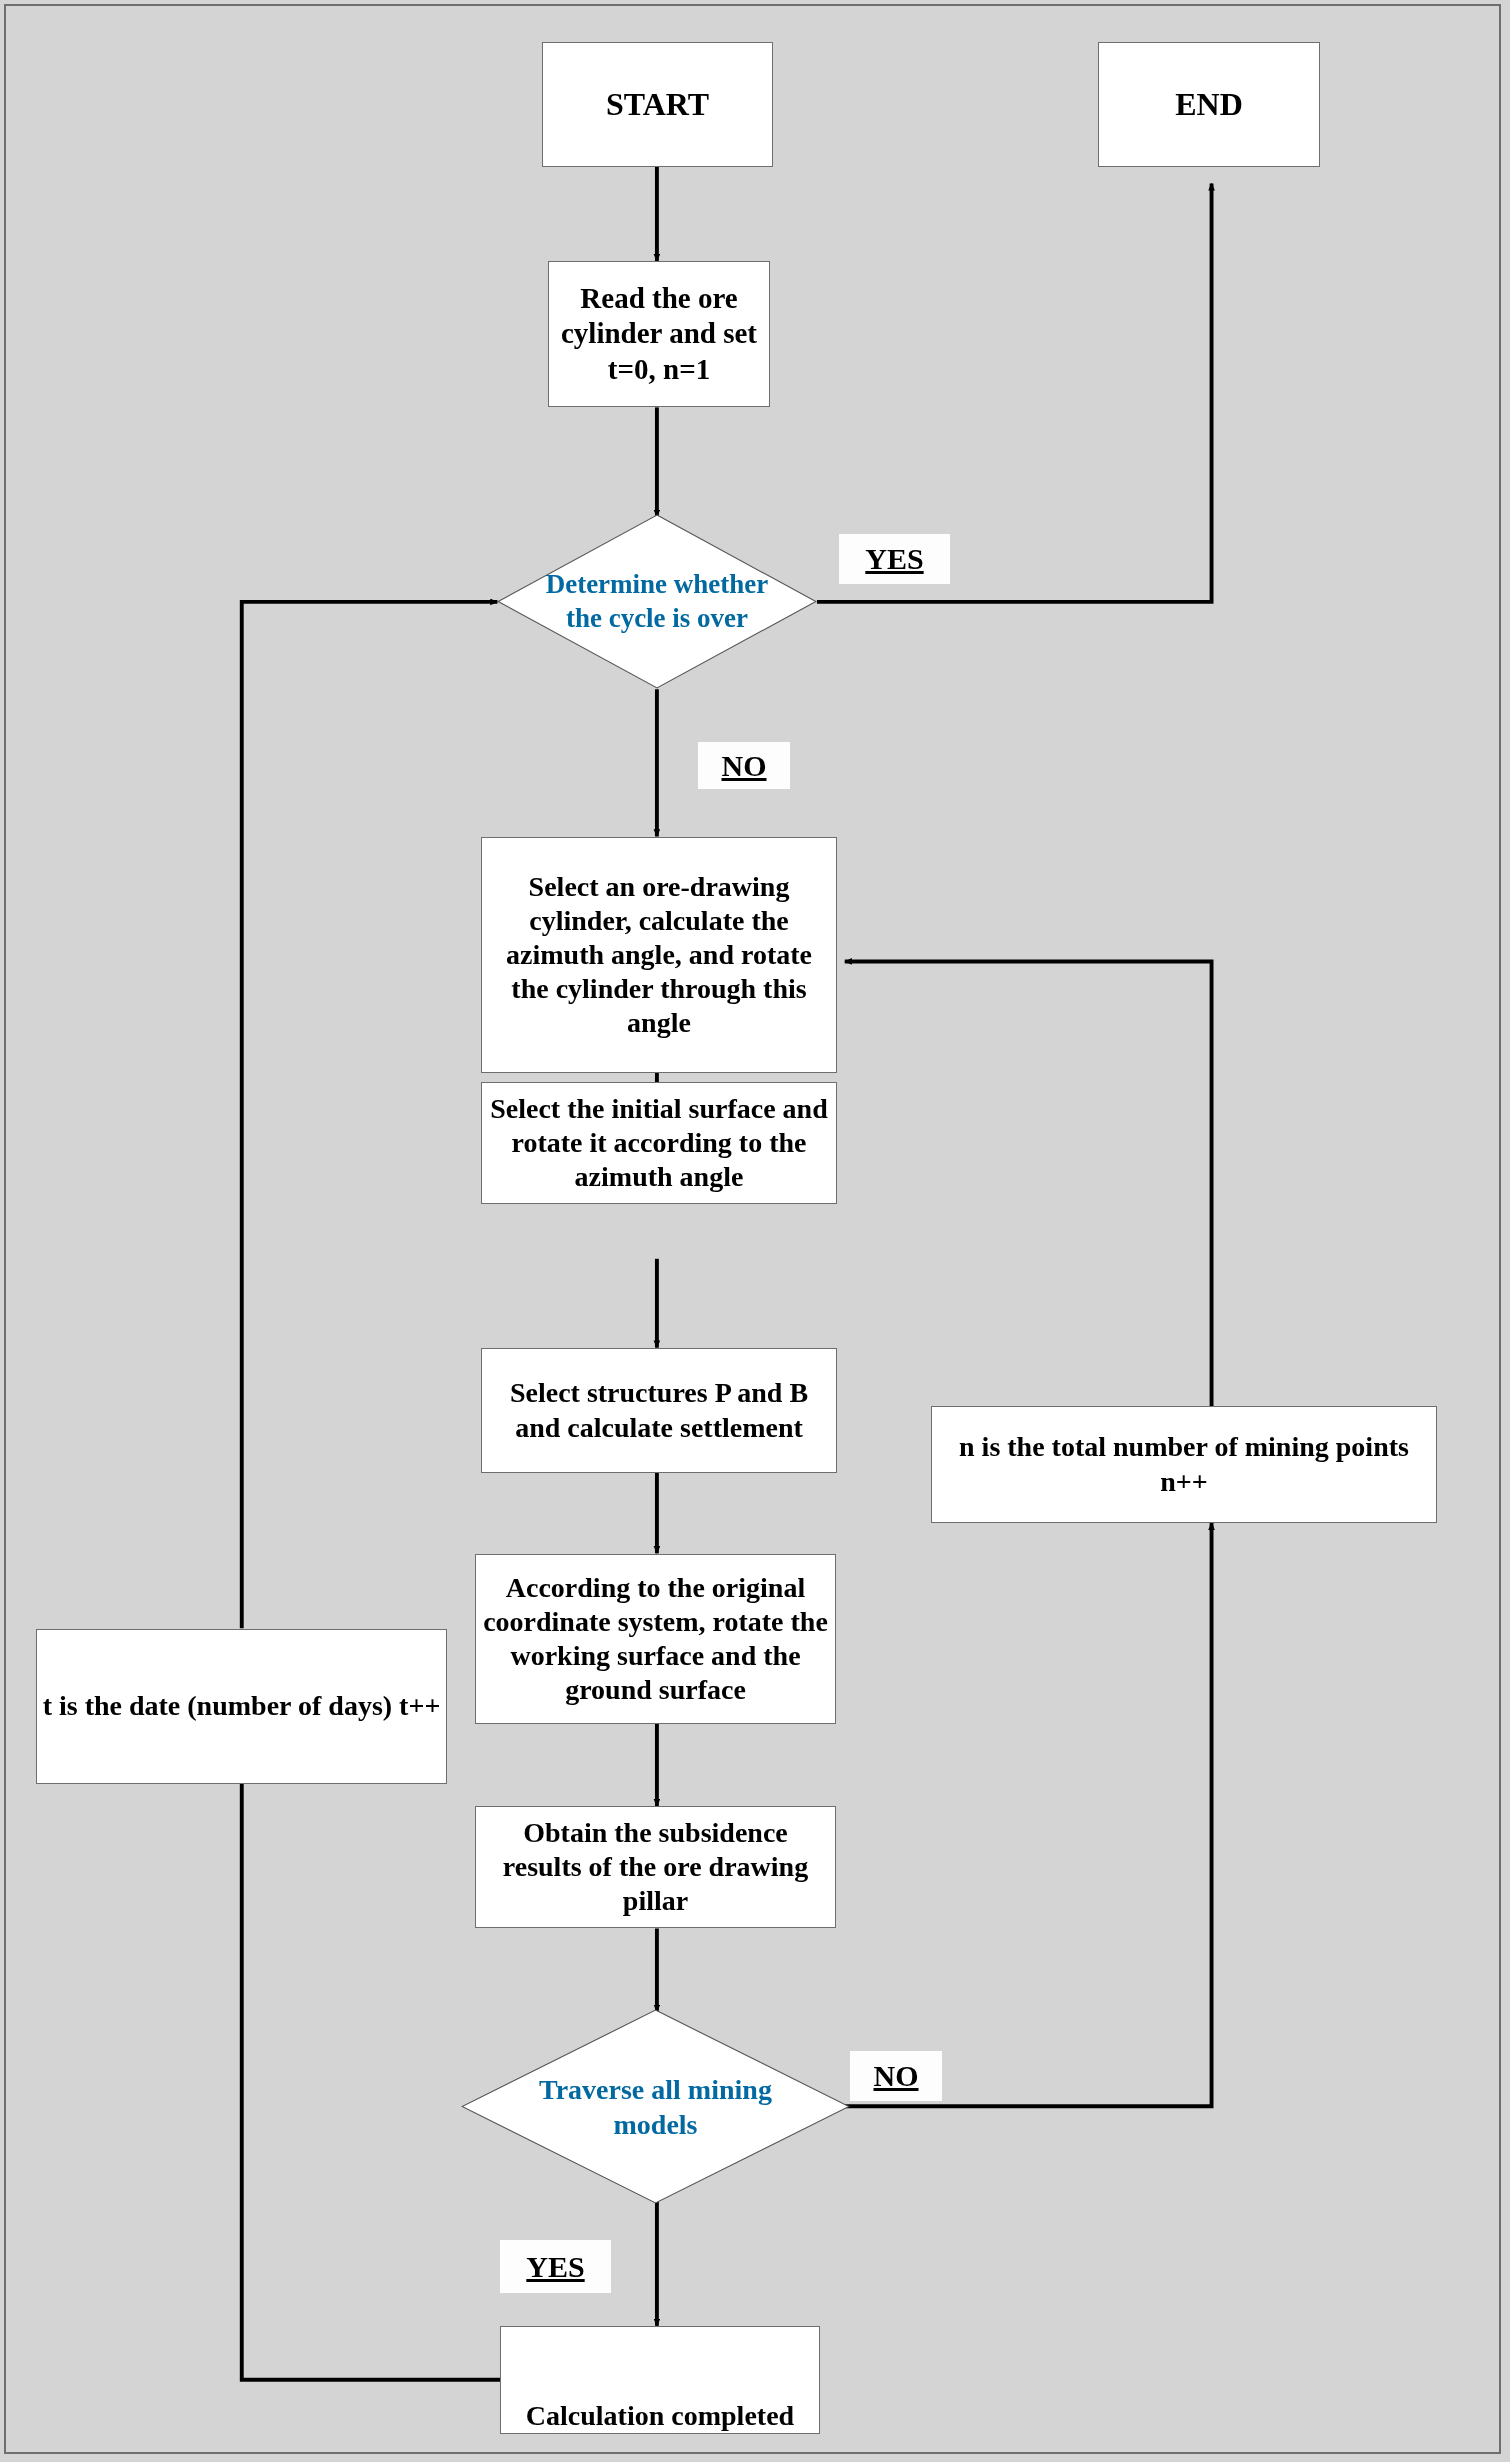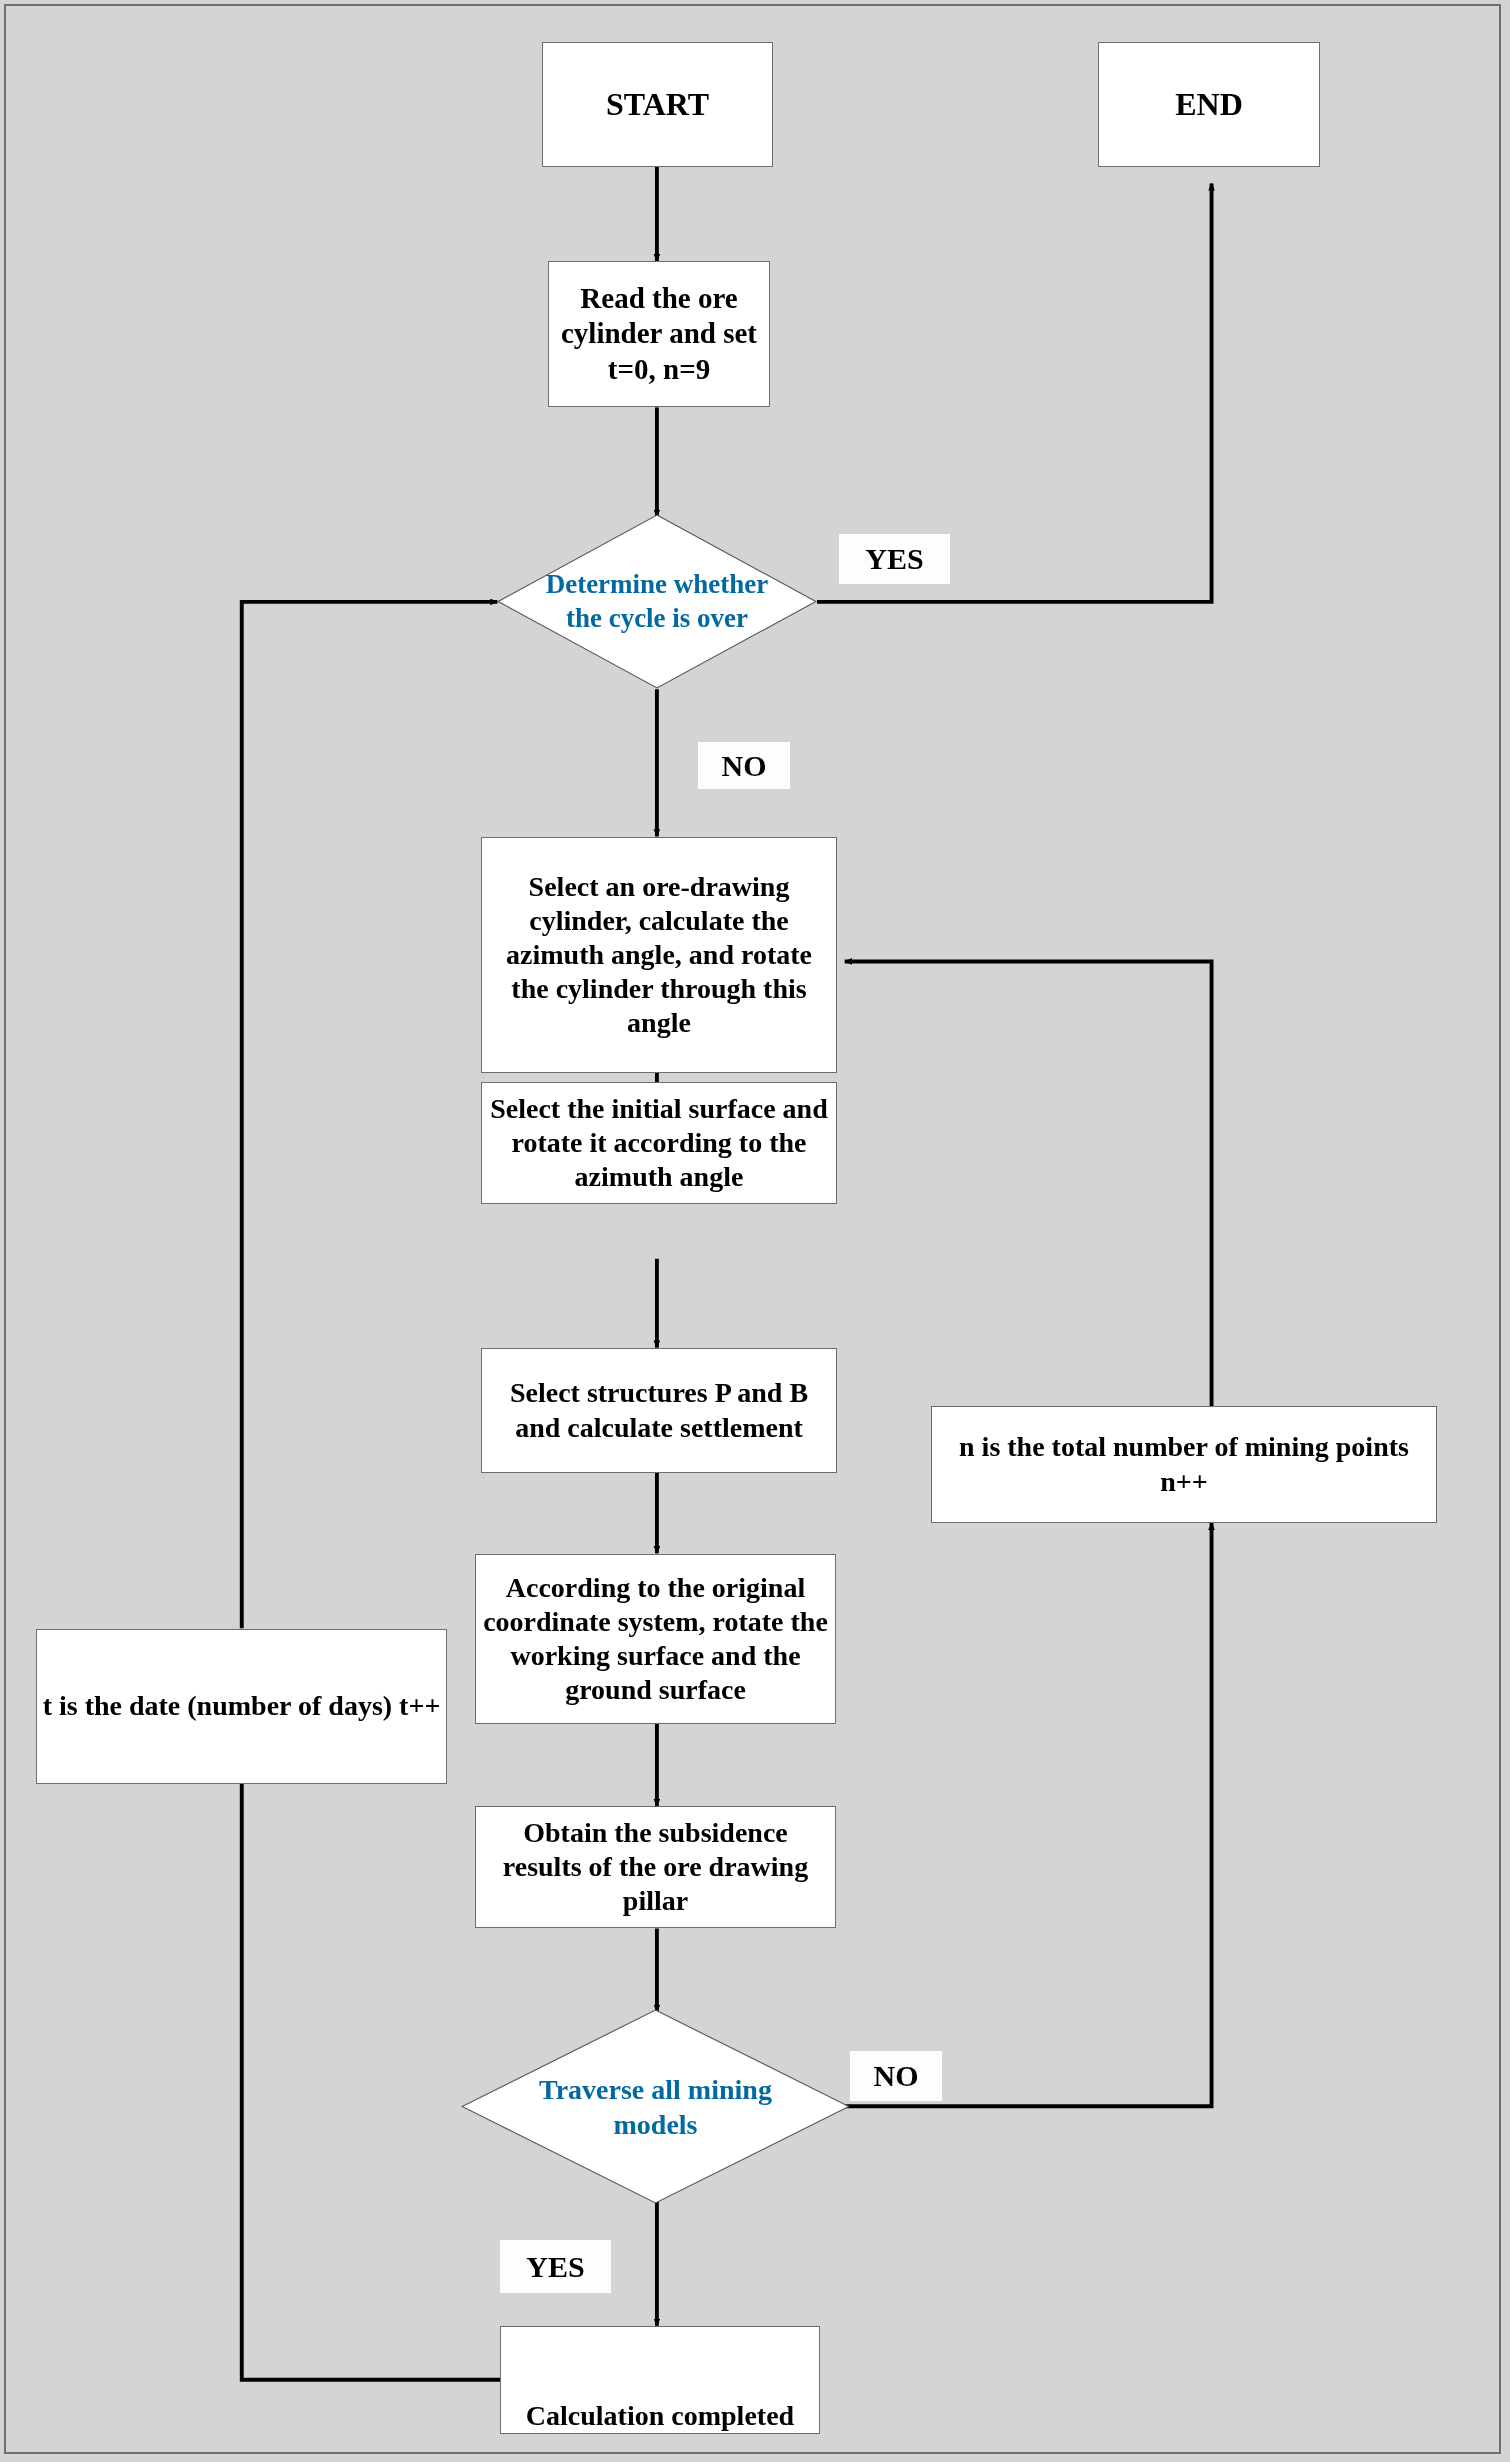--- a/index.html
+++ b/index.html
@@ -8,21 +8,21 @@
   #frame{position:absolute;left:4.4px;top:4.4px;width:1497px;height:2450px;border:2.2px solid #6e6e6e;box-sizing:border-box;}
   svg#wires{position:absolute;left:0;top:0;width:1510px;height:2462px;}
   .node{position:absolute;background:#ffffff;border:1.7px solid #6e6e6e;box-sizing:border-box;
         display:flex;align-items:center;justify-content:center;text-align:center;
         font-weight:bold;color:#000;line-height:1.22;}
   .node span{display:block;padding:0 5.6px;}
   .diamond{position:absolute;display:flex;align-items:center;justify-content:center;text-align:center;}
   .diamond .dtxt{position:relative;z-index:2;font-weight:bold;color:#0369a1;line-height:1.25;width:78%;}
   .diamond svg{position:absolute;left:0;top:0;width:100%;height:100%;z-index:1;}
   .lbl{position:absolute;background:#fdfdfd;display:flex;align-items:center;justify-content:center;
-       font-weight:bold;color:#000;}
+       font-weight:bold;color:#000;text-decoration:underline;}
   .f48{font-size:27px;}
   .f50{font-size:28px;}
   .f52{font-size:29px;}
   .f54{font-size:30px;}
   .f58{font-size:32px;}
 </style>
 </head>
 <body>
 
 <div id="root">
@@ -69,21 +69,21 @@
 
   <div class="node f58" style="left:542px;top:42px;width:231px;height:125px;">
     <span>START</span>
   </div>
 
   <div class="node f58" style="left:1098px;top:42px;width:222px;height:125px;">
     <span>END</span>
   </div>
 
   <div class="node f52" style="left:548px;top:261px;width:222px;height:146px;">
-    <span>Read the ore cylinder and set t=0, n=9</span>
+    <span>Read the ore cylinder and set t=0, n=1</span>
   </div>
 
   <div class="diamond f48" style="left:497px;top:514px;width:320px;height:175px;">
     <svg viewBox="0 0 575 315" preserveAspectRatio="none">
       <polygon points="287.5,2 573,157.5 287.5,313 2,157.5" fill="#ffffff" stroke="#555" stroke-width="2"></polygon>
     </svg>
     <div class="dtxt">Determine whether the cycle is over</div>
   </div>
 
   <div class="node f50" style="left:481px;top:837px;width:356px;height:236px;">

